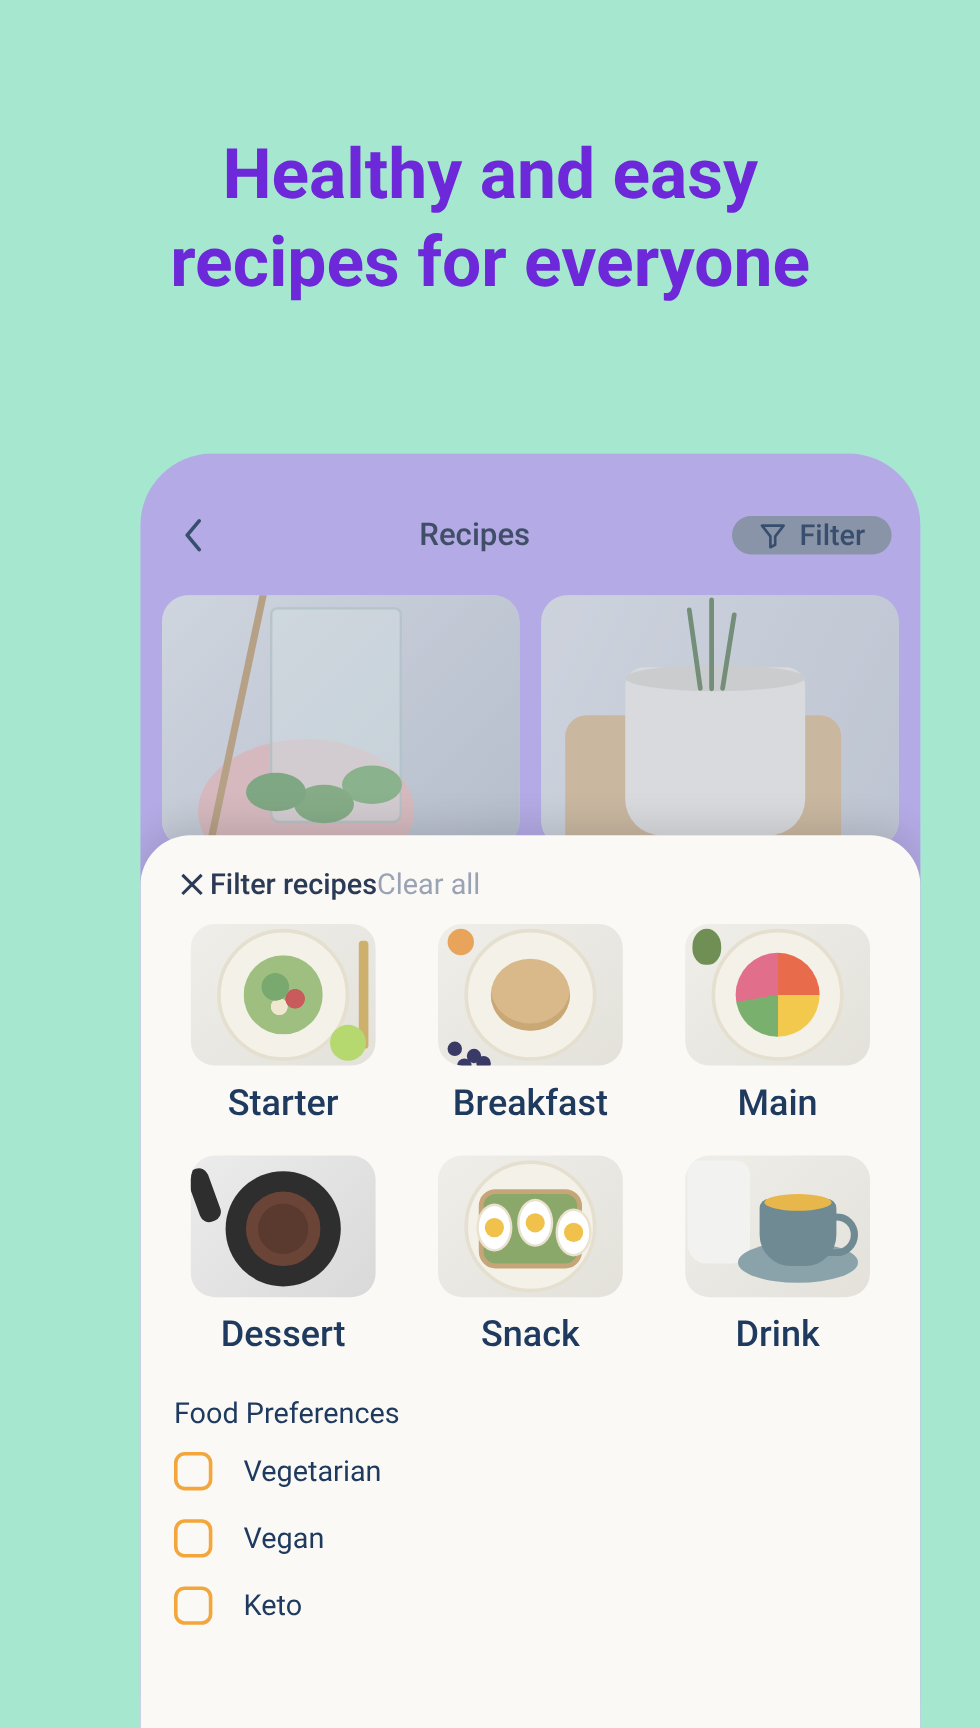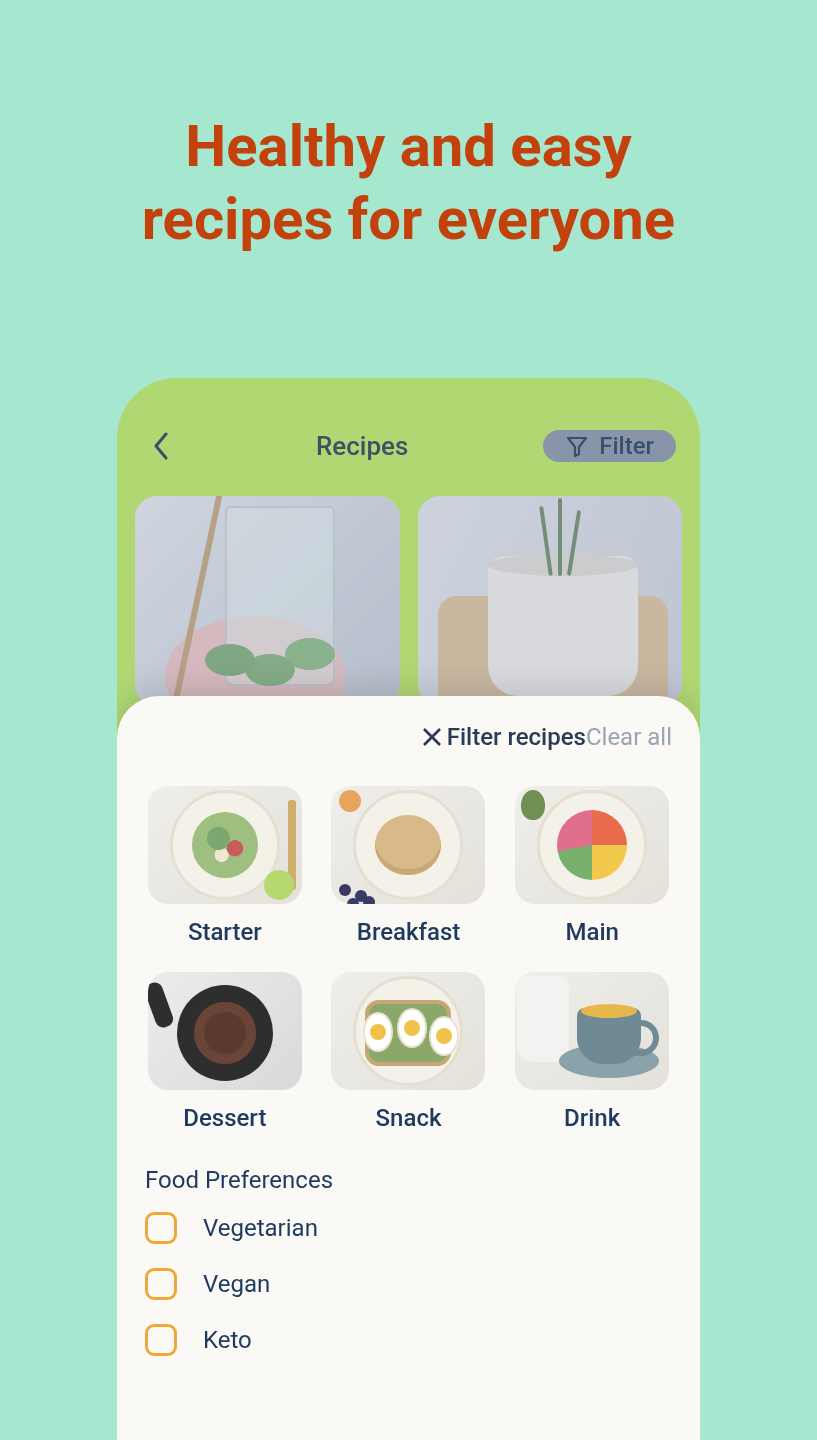--- a/index.html
+++ b/index.html
@@ -8,30 +8,30 @@
     background: #a5e8cf;
     font-family: -apple-system, BlinkMacSystemFont, "Segoe UI", Roboto, Helvetica, Arial, sans-serif;
     color: #1f3a5f;
     position: relative;
   }
   .hero-title {
     text-align: center;
     font-size: 58px;
     font-weight: 700;
     line-height: 1.25;
-    color: #c2410c;
+    color: #6d28d9;
     padding-top: 110px;
   }
   .phone-frame {
     position: absolute;
     left: 117px;
     top: 378px;
-    width: 583px;
+    width: 650px;
     height: 1062px;
-    background: #bef264;
+    background: #c4b5fd;
     border-radius: 60px 60px 0 0;
     overflow: hidden;
   }
   
   .app-header {
     display: flex;
     align-items: center;
     justify-content: space-between;
     padding: 48px 24px 20px 24px;
   }
@@ -91,41 +91,41 @@
     position: absolute;
     left: 0; right: 0;
     top: 318px;
     bottom: 0;
     background: #fbf9f5;
     border-radius: 42px 42px 0 0;
     padding: 26px 28px 0 28px;
     box-shadow: 0 -8px 30px rgba(0,0,0,.12);
   }
   .sheet-header {
-    display: flex; align-items: center; justify-content: flex-end;
-    margin-bottom: 34px;
+    display: flex; align-items: center; justify-content: flex-start;
+    margin-bottom: 18px;
   }
   .close-x { width: 30px; height: 30px; display:flex; align-items:center; justify-content:center; }
   .close-x svg { width: 24px; height: 24px; stroke:#2b3a55; stroke-width:2.6; }
   .sheet-title { font-size: 24px; font-weight: 500; color:#2b3a55; }
   .clear-all { font-size: 24px; font-weight: 400; color:#9aa3b4; }
   .cat-grid {
     display: grid;
     grid-template-columns: repeat(3, 1fr);
     gap: 26px 24px;
     margin-top: 6px;
   }
   .cat-item { display:flex; flex-direction:column; align-items:center; }
   .cat-img {
     width: 154px; height: 118px;
     border-radius: 20px;
     background: linear-gradient(140deg,#efeee9,#e3e1da);
     position: relative; overflow:hidden;
   }
-  .cat-label { margin-top: 14px; font-size: 24px; font-weight:500; color:#1f3a5f; }
+  .cat-label { margin-top: 14px; font-size: 30px; font-weight:500; color:#1f3a5f; }
   
   .plate-base { position:absolute; left:50%; top:50%; transform:translate(-50%,-50%); width:110px; height:110px; background:#f4f1e8; border-radius:50%; border:3px solid #e4dfcf; }
   .starter .salad { position:absolute; left:50%; top:50%; transform:translate(-50%,-50%); width:66px; height:66px; border-radius:50%; background: radial-gradient(circle at 40% 40%, #7aa96f 0 20%, transparent 21%), radial-gradient(circle at 65% 55%, #c85b5b 0 14%, transparent 15%), radial-gradient(circle at 45% 65%, #efe7d0 0 12%, transparent 13%), #9fbf80; }
   .starter .fork { position:absolute; right:6px; top:14px; width:8px; height:90px; background:#cdb06c; border-radius:3px; }
   .starter .lime { position:absolute; right:8px; bottom:4px; width:30px; height:30px; background:#b5d96e; border-radius:50%; }
   .breakfast .pancake { position:absolute; left:50%; top:50%; transform:translate(-50%,-50%); width:66px; height:60px; background:#d9b98a; border-radius:50%; box-shadow: inset 0 -6px 0 #c9a876; }
   .breakfast .berries { position:absolute; left:8px; bottom:8px; width:12px; height:12px; background:#3a3a66; border-radius:50%; box-shadow: 16px 6px 0 #3a3a66, 8px 14px 0 #3a3a66, 24px 12px 0 #3a3a66; }
   .breakfast .orange { position:absolute; left:8px; top:4px; width:22px; height:22px; background:#e8a45a; border-radius:50%; }
   .main .fruit { position:absolute; left:50%; top:50%; transform:translate(-50%,-50%); width:70px; height:70px; border-radius:50%; background: conic-gradient(#e86b4c 0 90deg, #f2c94c 90deg 180deg, #7ab06e 180deg 260deg, #e16f8b 260deg 360deg); }
   .main .avocado { position:absolute; left:6px; top:4px; width:24px; height:30px; background:#6f8f55; border-radius:50% 50% 46% 46%; }

